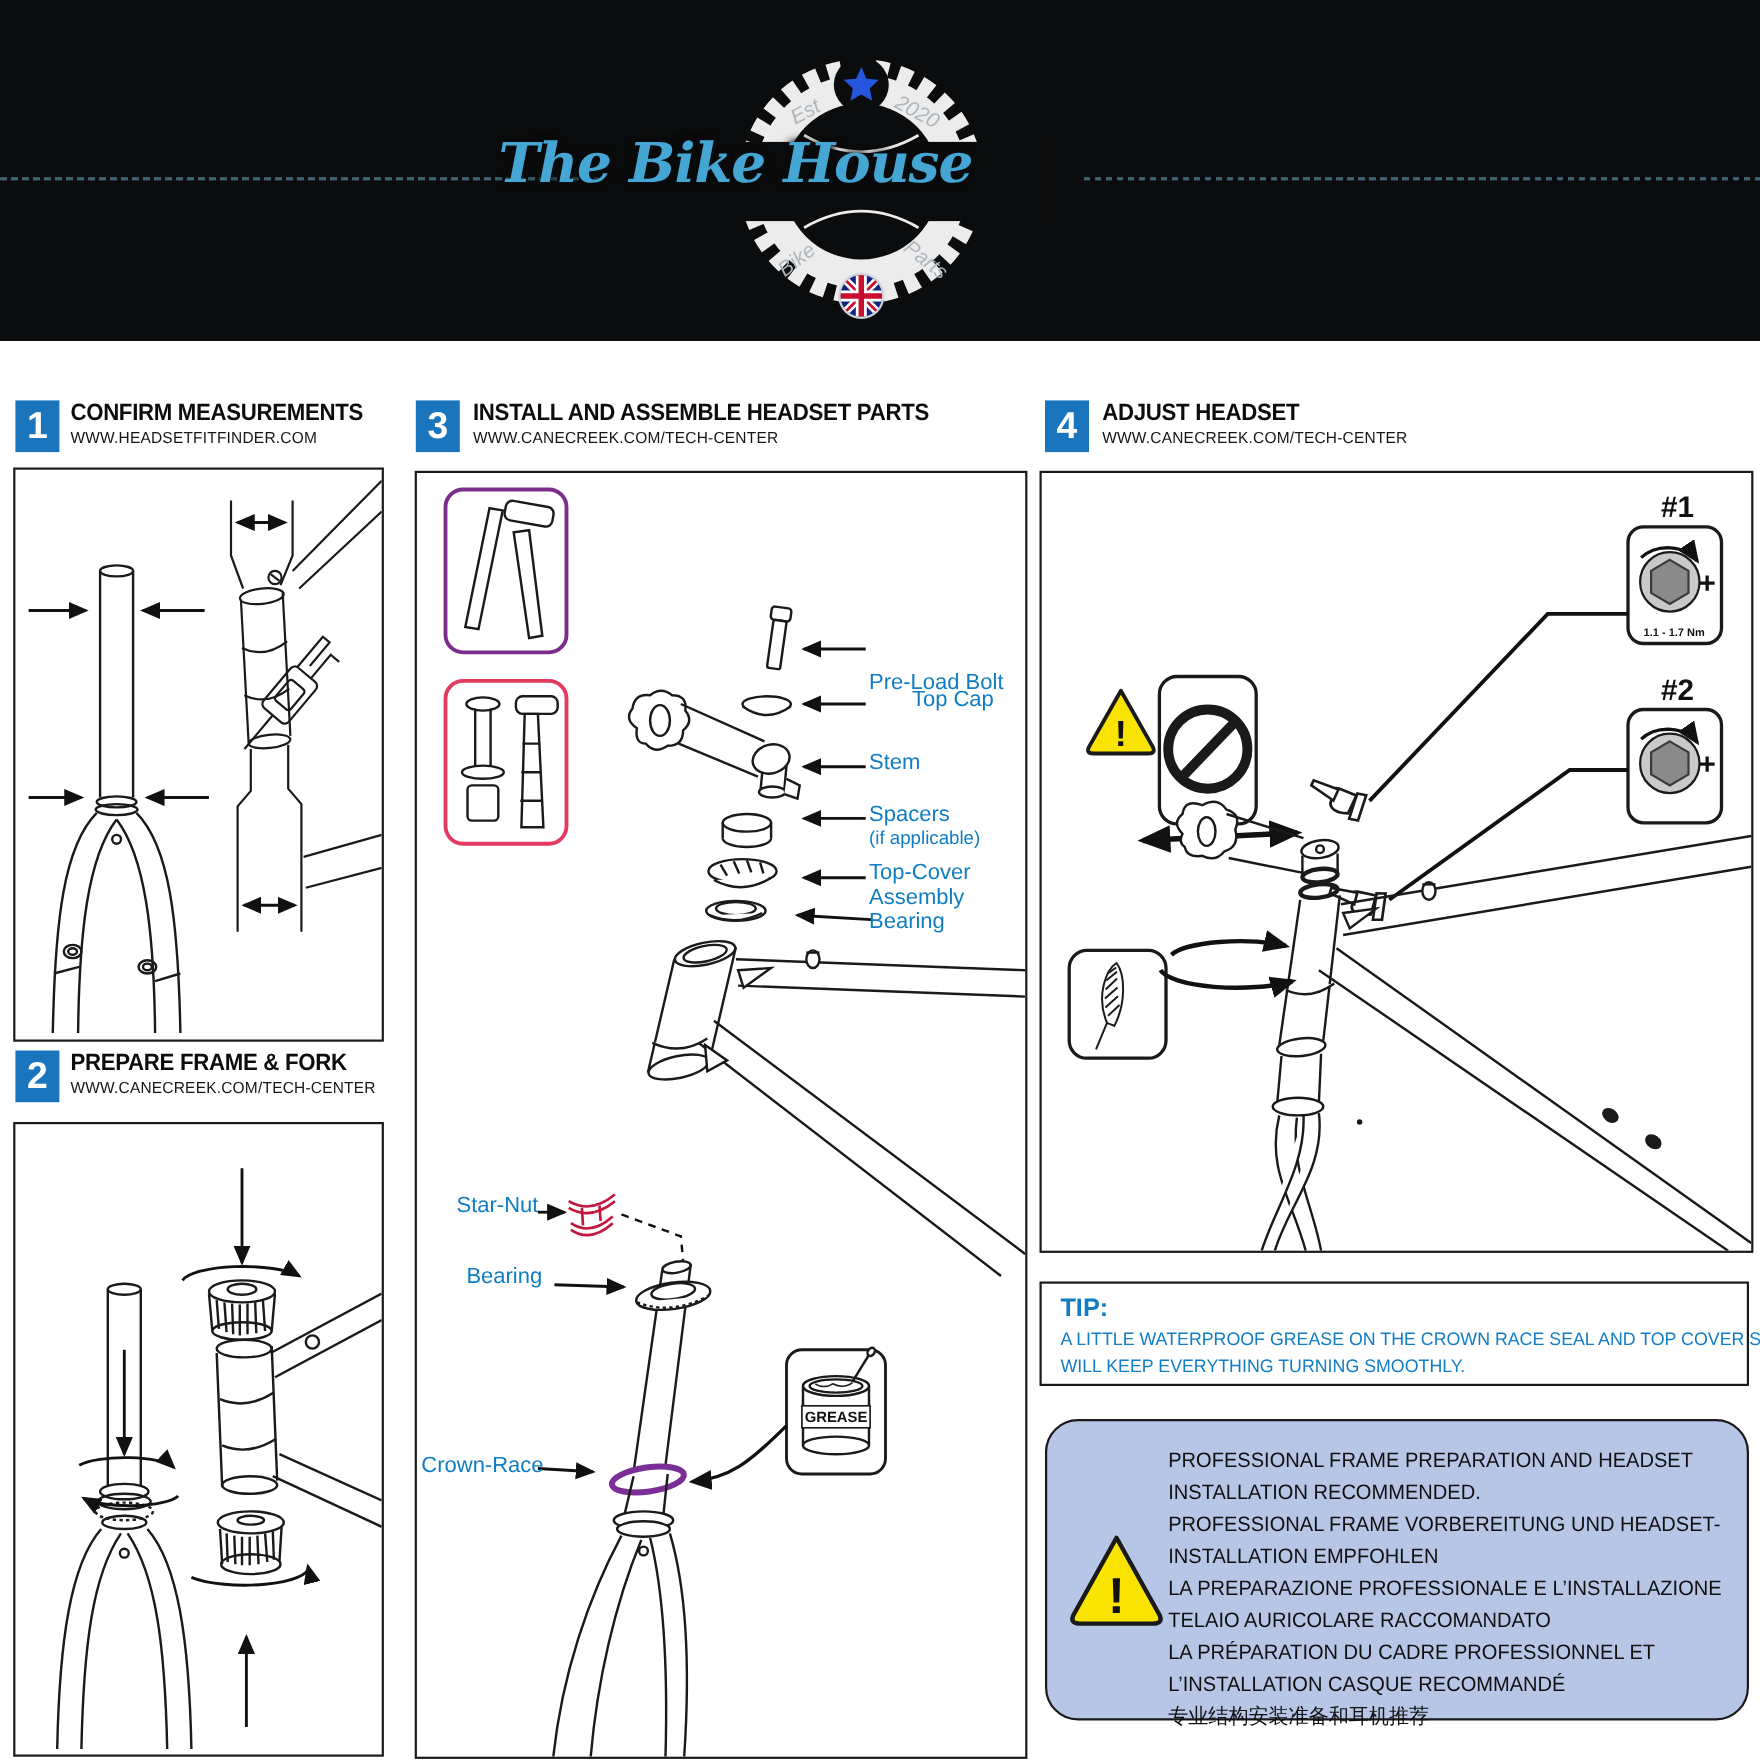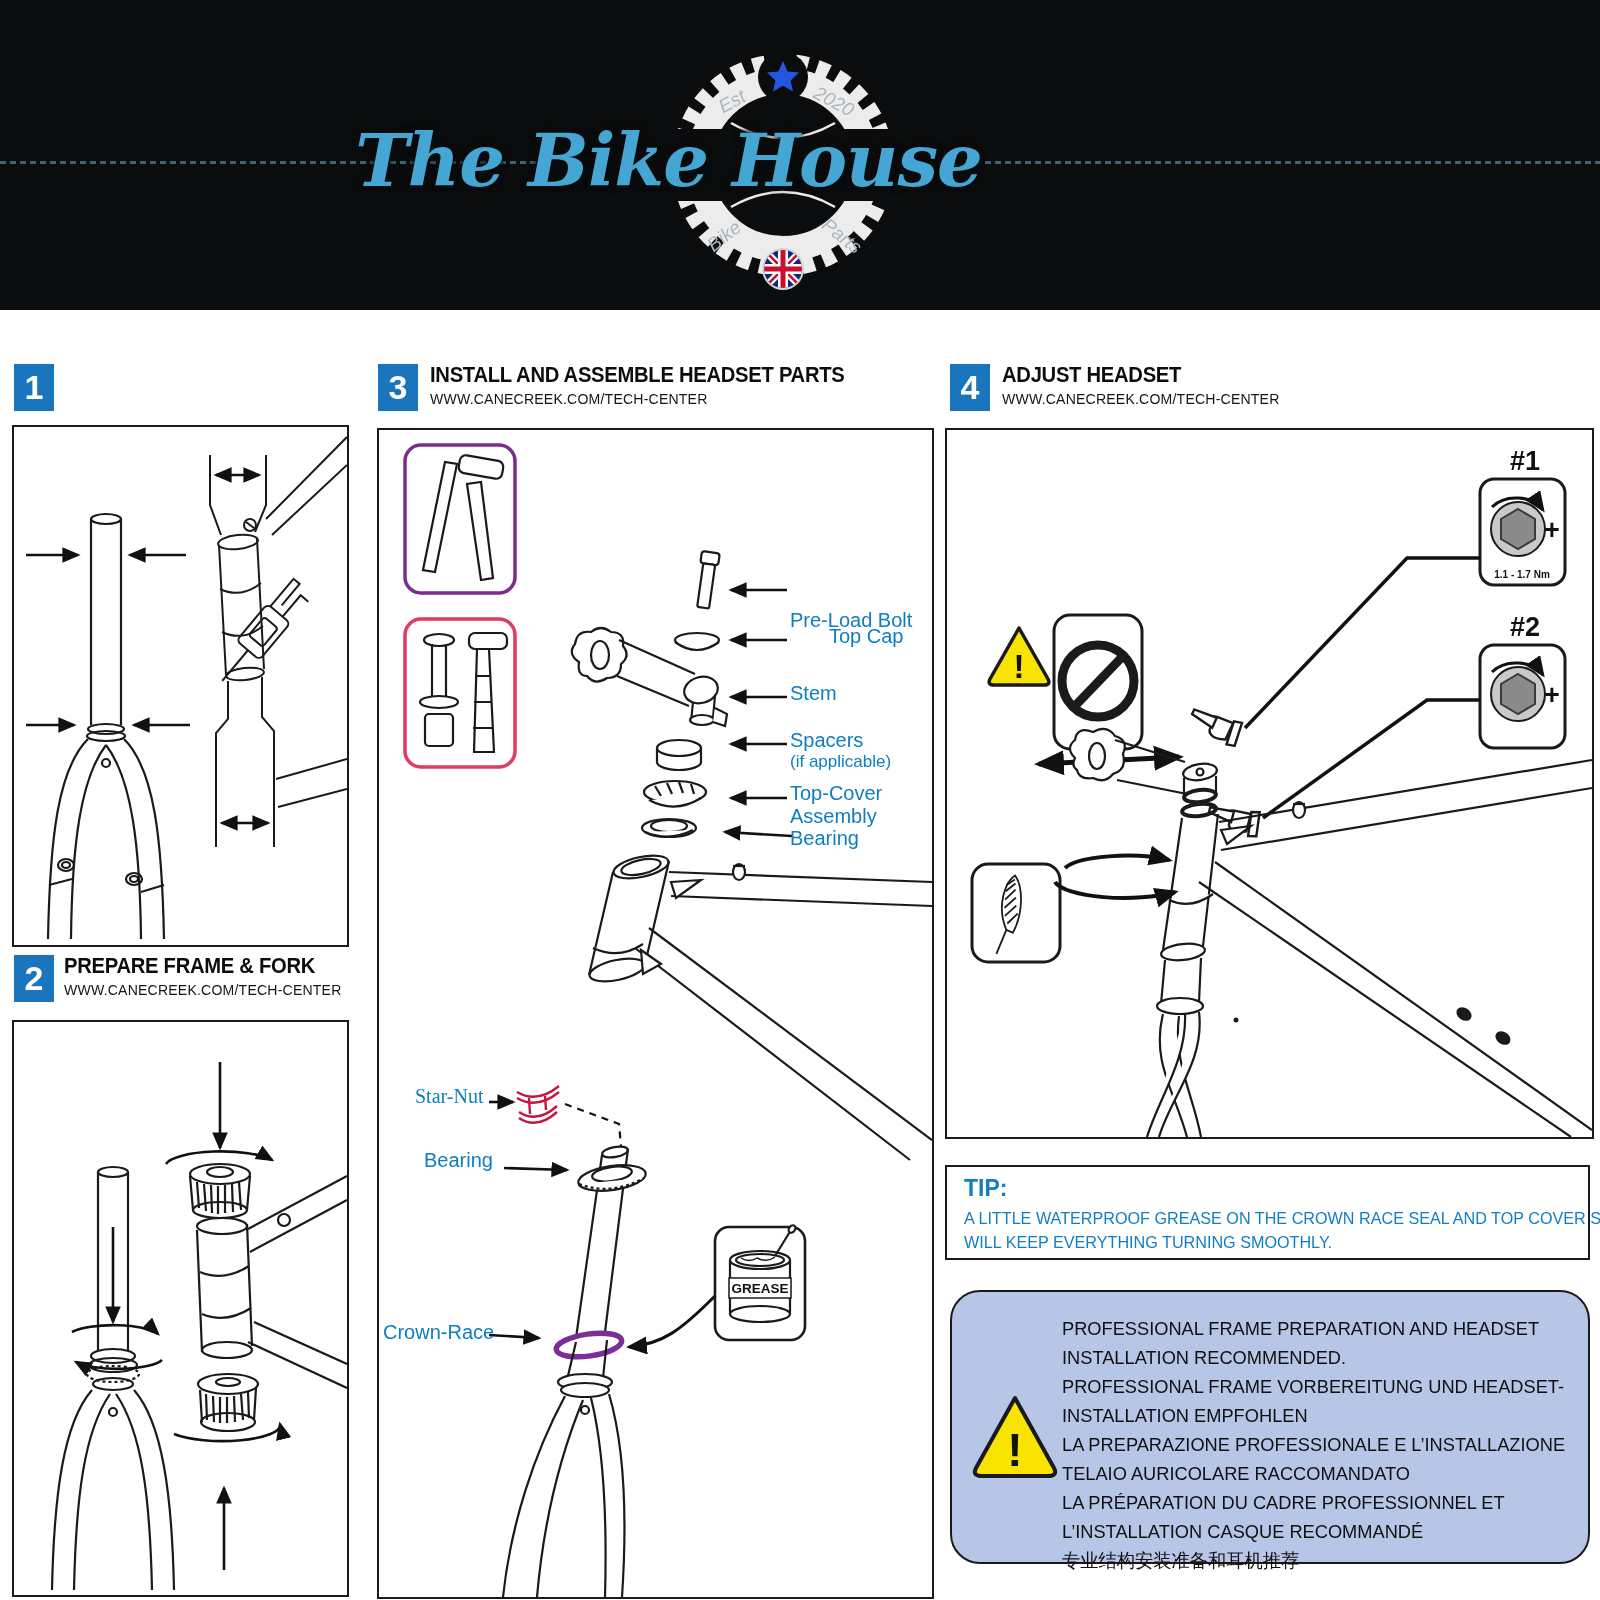--- a/index.html
+++ b/index.html
@@ -3,21 +3,21 @@
 <meta charset="utf-8">
 <style>
   html,body{margin:0;padding:0;background:#ffffff;}
   #page{position:relative;width:1600px;height:1600px;background:#ffffff;overflow:hidden;
         font-family:"Liberation Sans",sans-serif;color:#111;}
   
   #hdr{position:absolute;left:0;top:0;width:1600px;height:310px;background:#0b0c0d;}
   .hdr-line{position:absolute;top:161px;height:3px;
             background:repeating-linear-gradient(90deg,#3d6273 0 6px,rgba(0,0,0,0) 6px 10px);}
   #brand{position:absolute;left:0;top:118px;width:1337px;text-align:center;
-         font-family:"DejaVu Serif",serif;font-style:italic;font-weight:700;font-size:72px;
+         font-family:"DejaVu Serif",serif;font-style:italic;font-weight:700;font-size:50px;
          letter-spacing:-1px;text-shadow:0 0 10px #0b0c0d,0 0 6px #0b0c0d;}
   
   .numsq{position:absolute;width:40px;height:47px;background:#1b75bc;color:#fff;
          display:flex;align-items:center;justify-content:center;
          font-size:34px;font-weight:700;}
   .sechead{position:absolute;}
   .sec-title{font-size:21.5px;font-weight:700;letter-spacing:-0.3px;color:#0d0d0d;
              transform:scaleX(0.94);transform-origin:left;white-space:nowrap;}
   .sec-url{font-size:14.5px;color:#151515;letter-spacing:0.2px;margin-top:3px;
            transform:scaleX(0.97);transform-origin:left;white-space:nowrap;}
@@ -69,20 +69,24 @@
           <path d="M-19,-19 L19,19 M-19,19 L19,-19" stroke="#c8102e" stroke-width="2.5"></path>
           <path d="M0,-19 V19 M-19,0 H19" stroke="#fff" stroke-width="10"></path>
           <path d="M0,-19 V19 M-19,0 H19" stroke="#c8102e" stroke-width="5"></path>
         </g>
       </g>
     </svg>
     <div id="brand" style="color:#45a5d3;">The Bike House</div>
   </div>
 
   <div class="numsq" style="left:14px;top:364px;">1</div>
+  <div class="sechead" style="left:64px;top:363px;">
+    <div class="sec-title">CONFIRM MEASUREMENTS</div>
+    <div class="sec-url">WWW.HEADSETFITFINDER.COM</div>
+  </div>
   <div class="numsq" style="left:14px;top:955px;">2</div>
   <div class="sechead" style="left:64px;top:954px;">
     <div class="sec-title">PREPARE FRAME &amp; FORK</div>
     <div class="sec-url">WWW.CANECREEK.COM/TECH-CENTER</div>
   </div>
   <div class="numsq" style="left:378px;top:364px;">3</div>
   <div class="sechead" style="left:430px;top:363px;">
     <div class="sec-title">INSTALL AND ASSEMBLE HEADSET PARTS</div>
     <div class="sec-url">WWW.CANECREEK.COM/TECH-CENTER</div>
   </div>
@@ -338,21 +342,21 @@
   </div>
 
   <div class="dlabel" style="left:790px;top:609px;">Pre-Load Bolt</div>
   <div class="dlabel" style="left:790px;top:625px;margin-left:39px;">Top Cap</div>
   <div class="dlabel" style="left:790px;top:682px;">Stem</div>
   <div class="dlabel" style="left:790px;top:729px;">Spacers</div>
   <div class="dlabel small" style="left:790px;top:752px;">(if applicable)</div>
   <div class="dlabel" style="left:790px;top:782px;">Top-Cover</div>
   <div class="dlabel" style="left:790px;top:805px;">Assembly</div>
   <div class="dlabel" style="left:790px;top:827px;">Bearing</div>
-  <div class="dlabel" style="left:415px;top:1085px;font-family:Liberation Serif, serif;">Star-Nut</div>
+  <div class="dlabel" style="left:415px;top:1085px;">Star-Nut</div>
   <div class="dlabel" style="left:424px;top:1149px;">Bearing</div>
   <div class="dlabel" style="left:383px;top:1321px;">Crown-Race</div>
 
   <div class="panel" style="left:945px;top:428px;width:645px;height:707px;">
     <svg width="645" height="707" viewBox="0 0 645 707">
       <defs>
         <marker id="a4" markerWidth="8" markerHeight="8" refX="6" refY="3" orient="auto-start-reverse">
           <path d="M0,0 L7,3 L0,6 Z" fill="#111"></path>
           </marker>
         <marker id="a4b" markerWidth="7" markerHeight="7" refX="5" refY="2.5" orient="auto-start-reverse">

